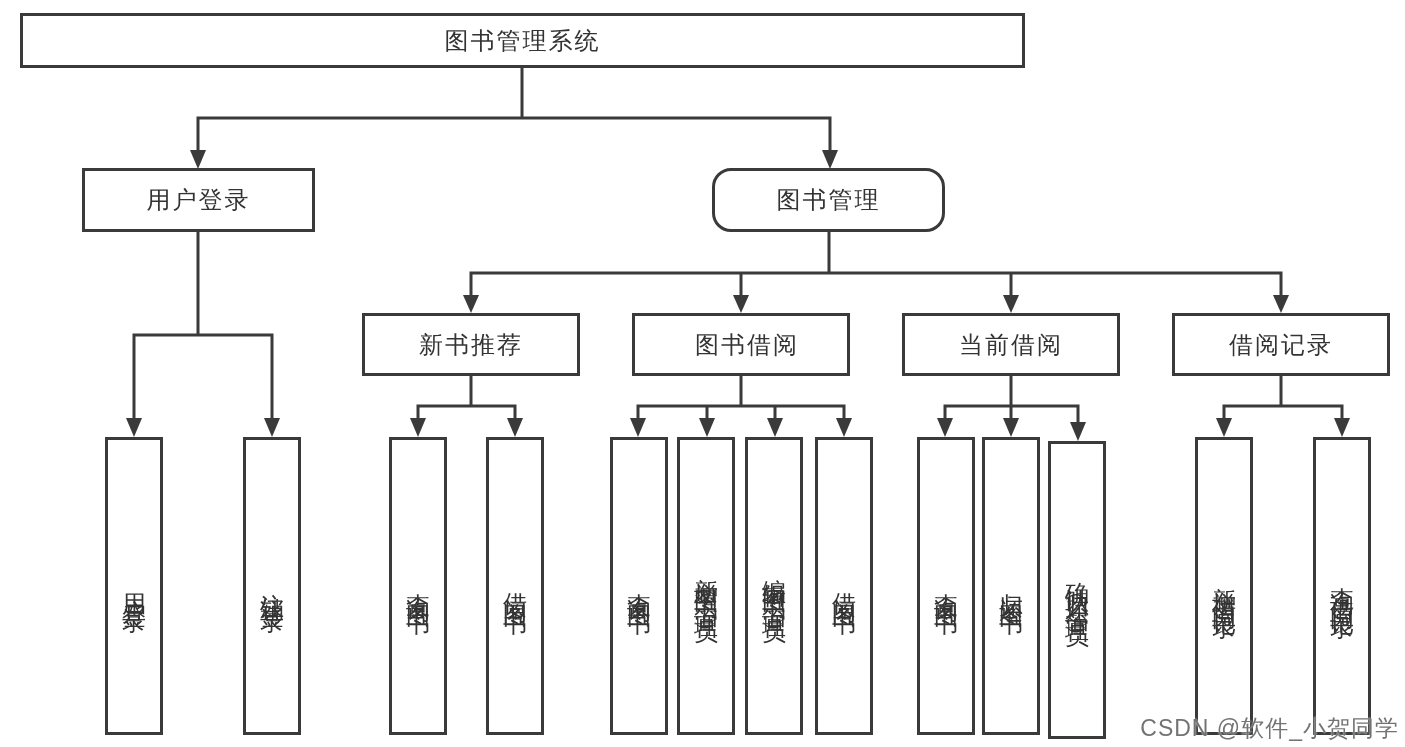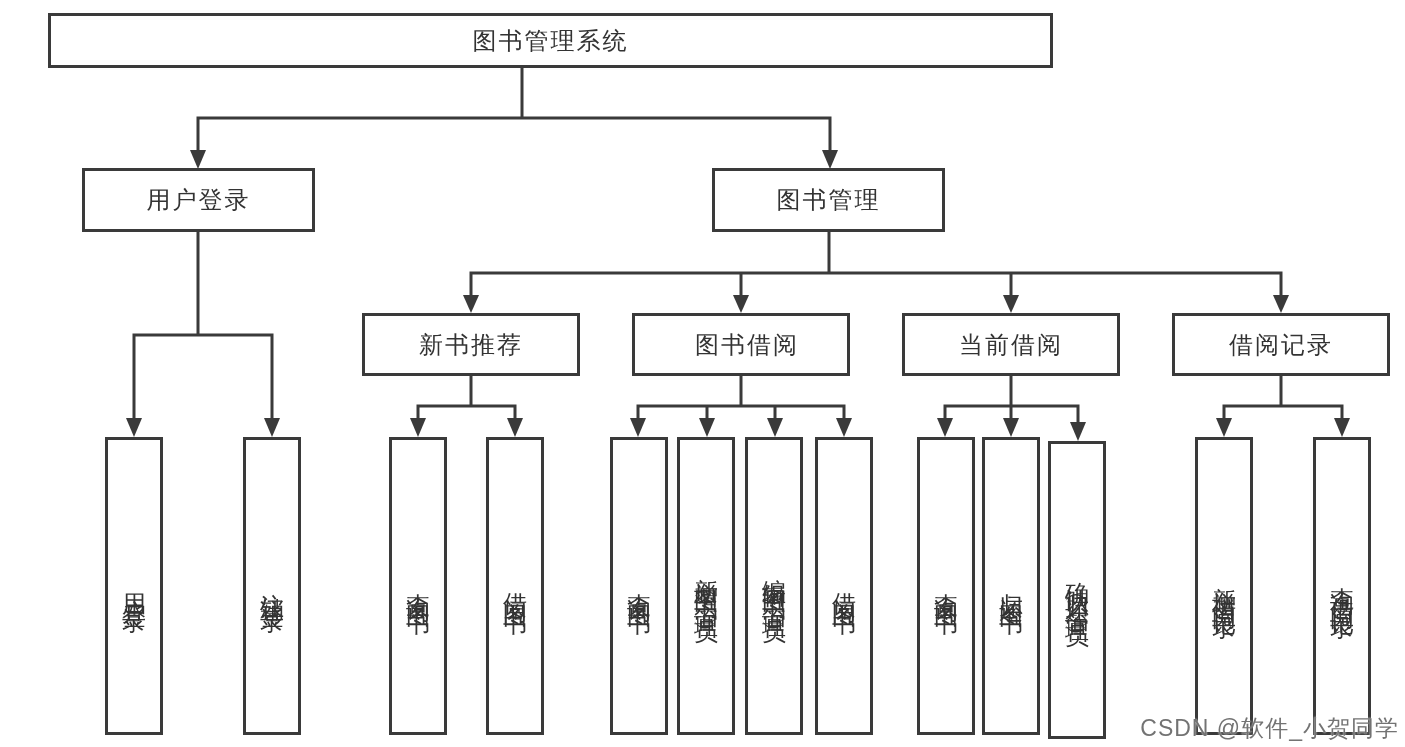--- a/index.html
+++ b/index.html
@@ -26,24 +26,24 @@
     white-space: nowrap;
   }
   .node.leaf span.vtext {
     writing-mode: vertical-rl;
     text-orientation: mixed;
     font-size: 24px;
     letter-spacing: 6px;
     line-height: 1;
   }
   
-  .n-root   { left: 20px;  top: 13px;  width: 1005px; height: 55px; margin-left: 28px; }
+  .n-root   { left: 20px;  top: 13px;  width: 1005px; height: 55px; }
   
   .n-login  { left: 82px;  top: 168px; width: 233px;  height: 64px; }
-  .n-mgmt   { left: 712px; top: 168px; width: 233px;  height: 64px; }
+  .n-mgmt   { left: 712px; top: 168px; width: 233px;  height: 64px; border-radius: 19px; }
   
   .n-l3     { top: 313px; width: 218px; height: 63px; }
   .n-rec    { left: 362px; }
   .n-borrow { left: 632px; padding-left: 12px; }
   .n-cur    { left: 902px; }
   .n-log    { left: 1172px; }
   
   .leaf { top: 437px; width: 58px; height: 298px; }
   .lf-a1 { left: 105px; }
   .lf-a2 { left: 243px; }

